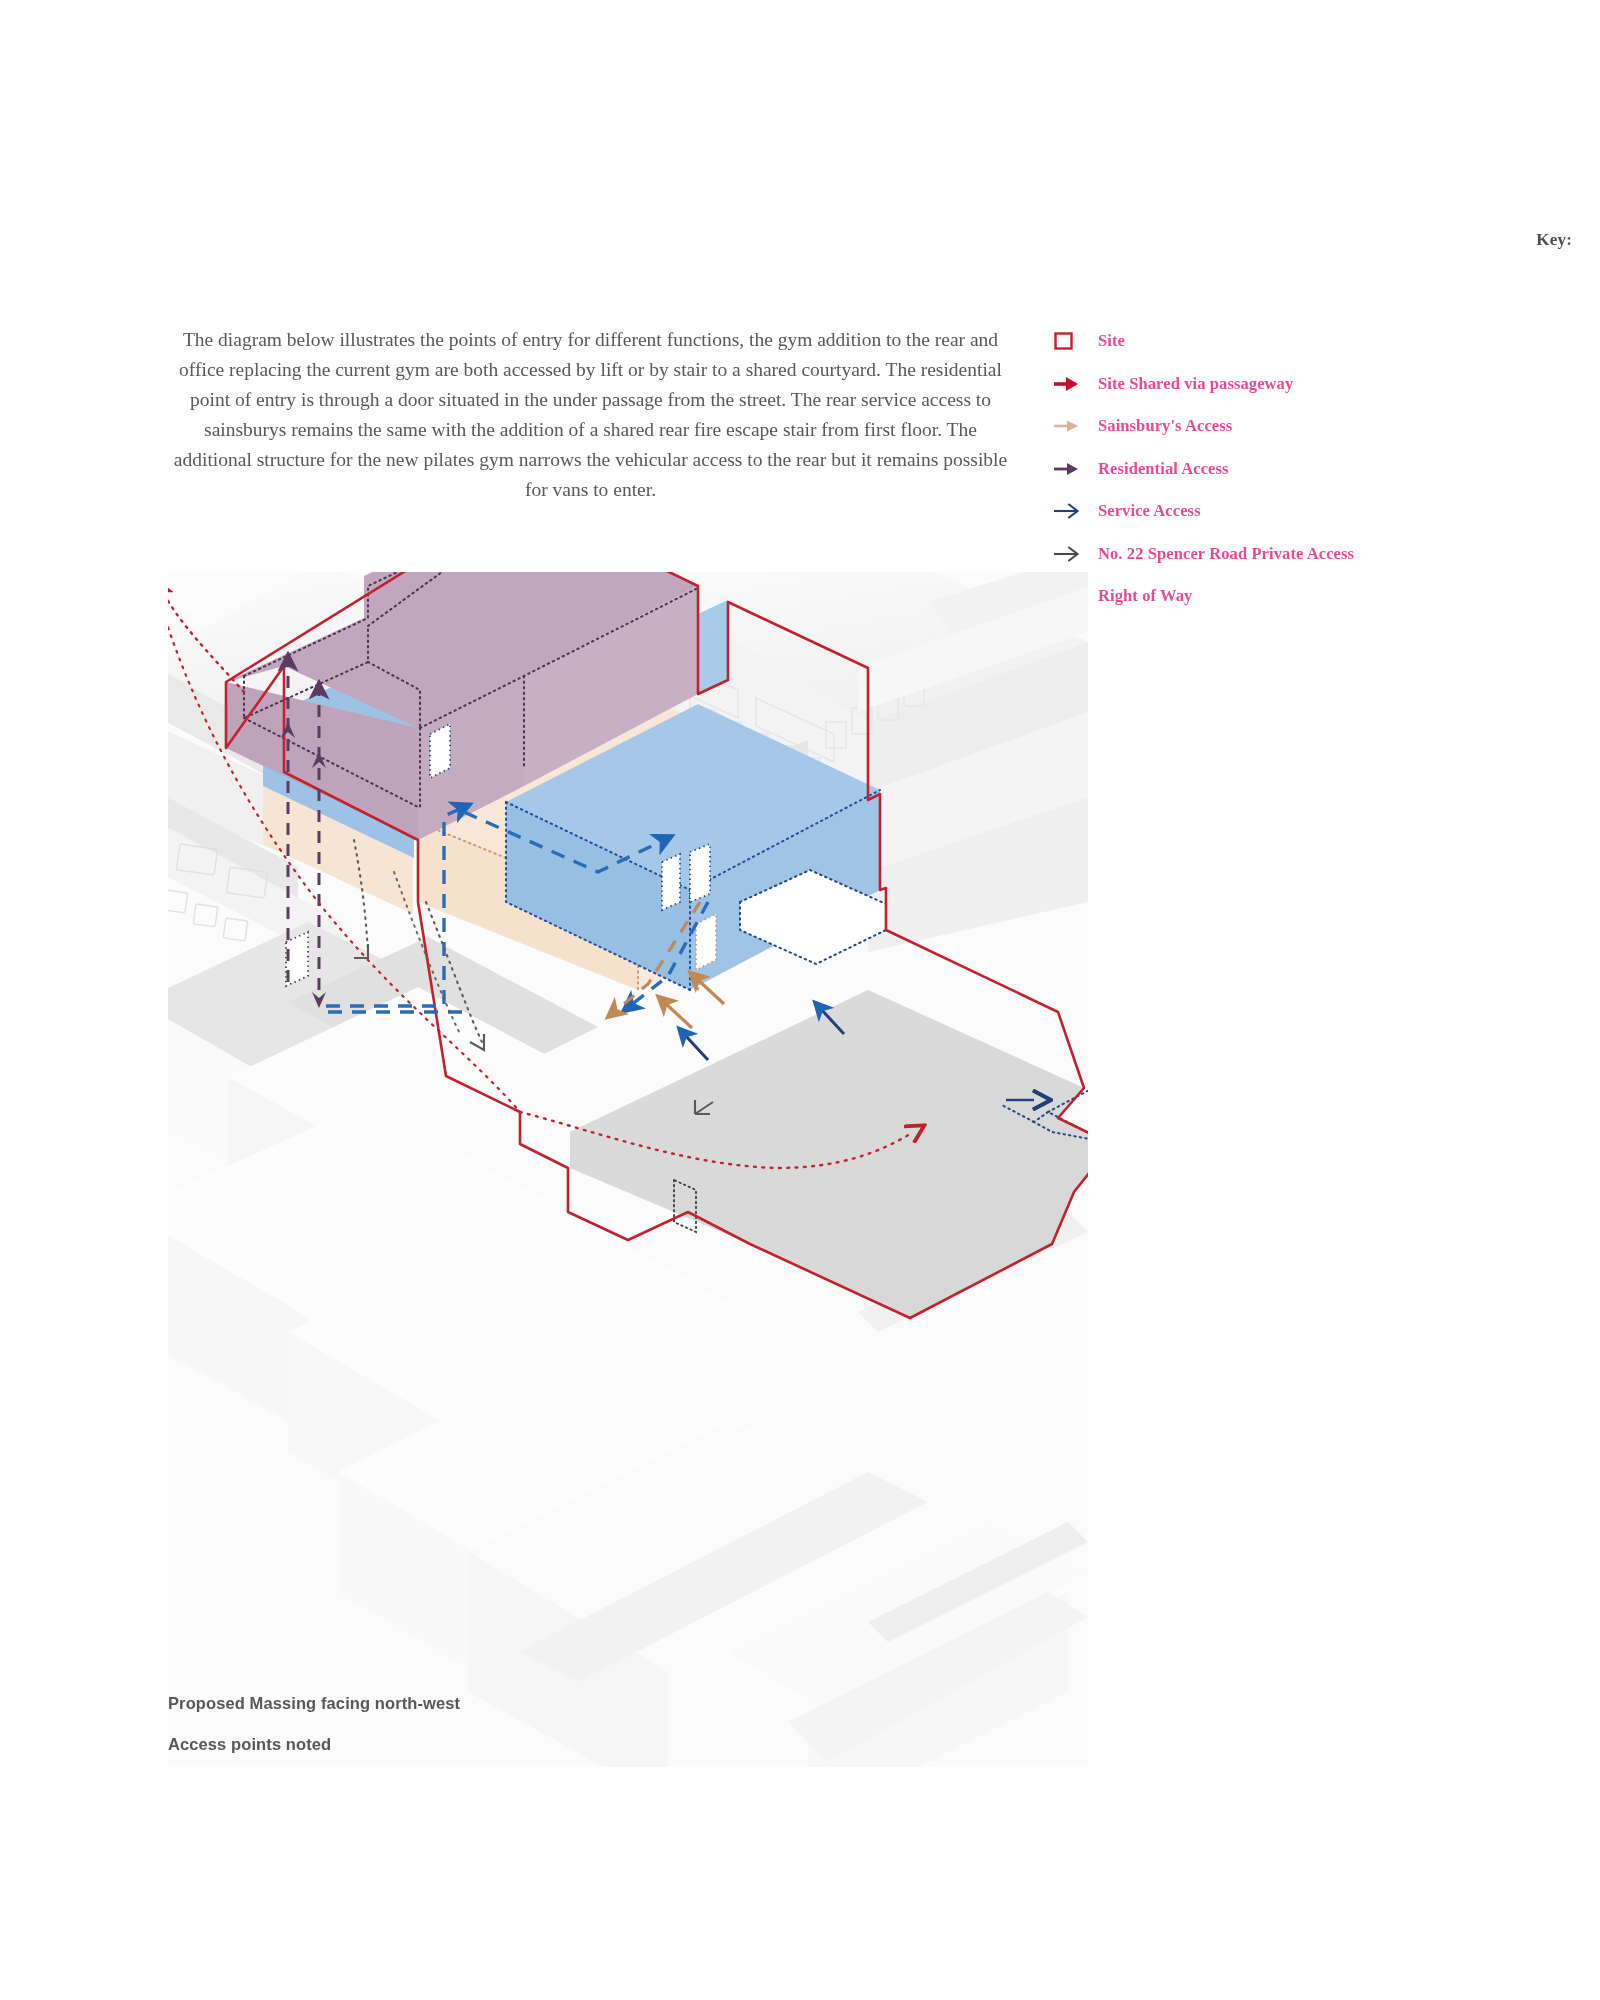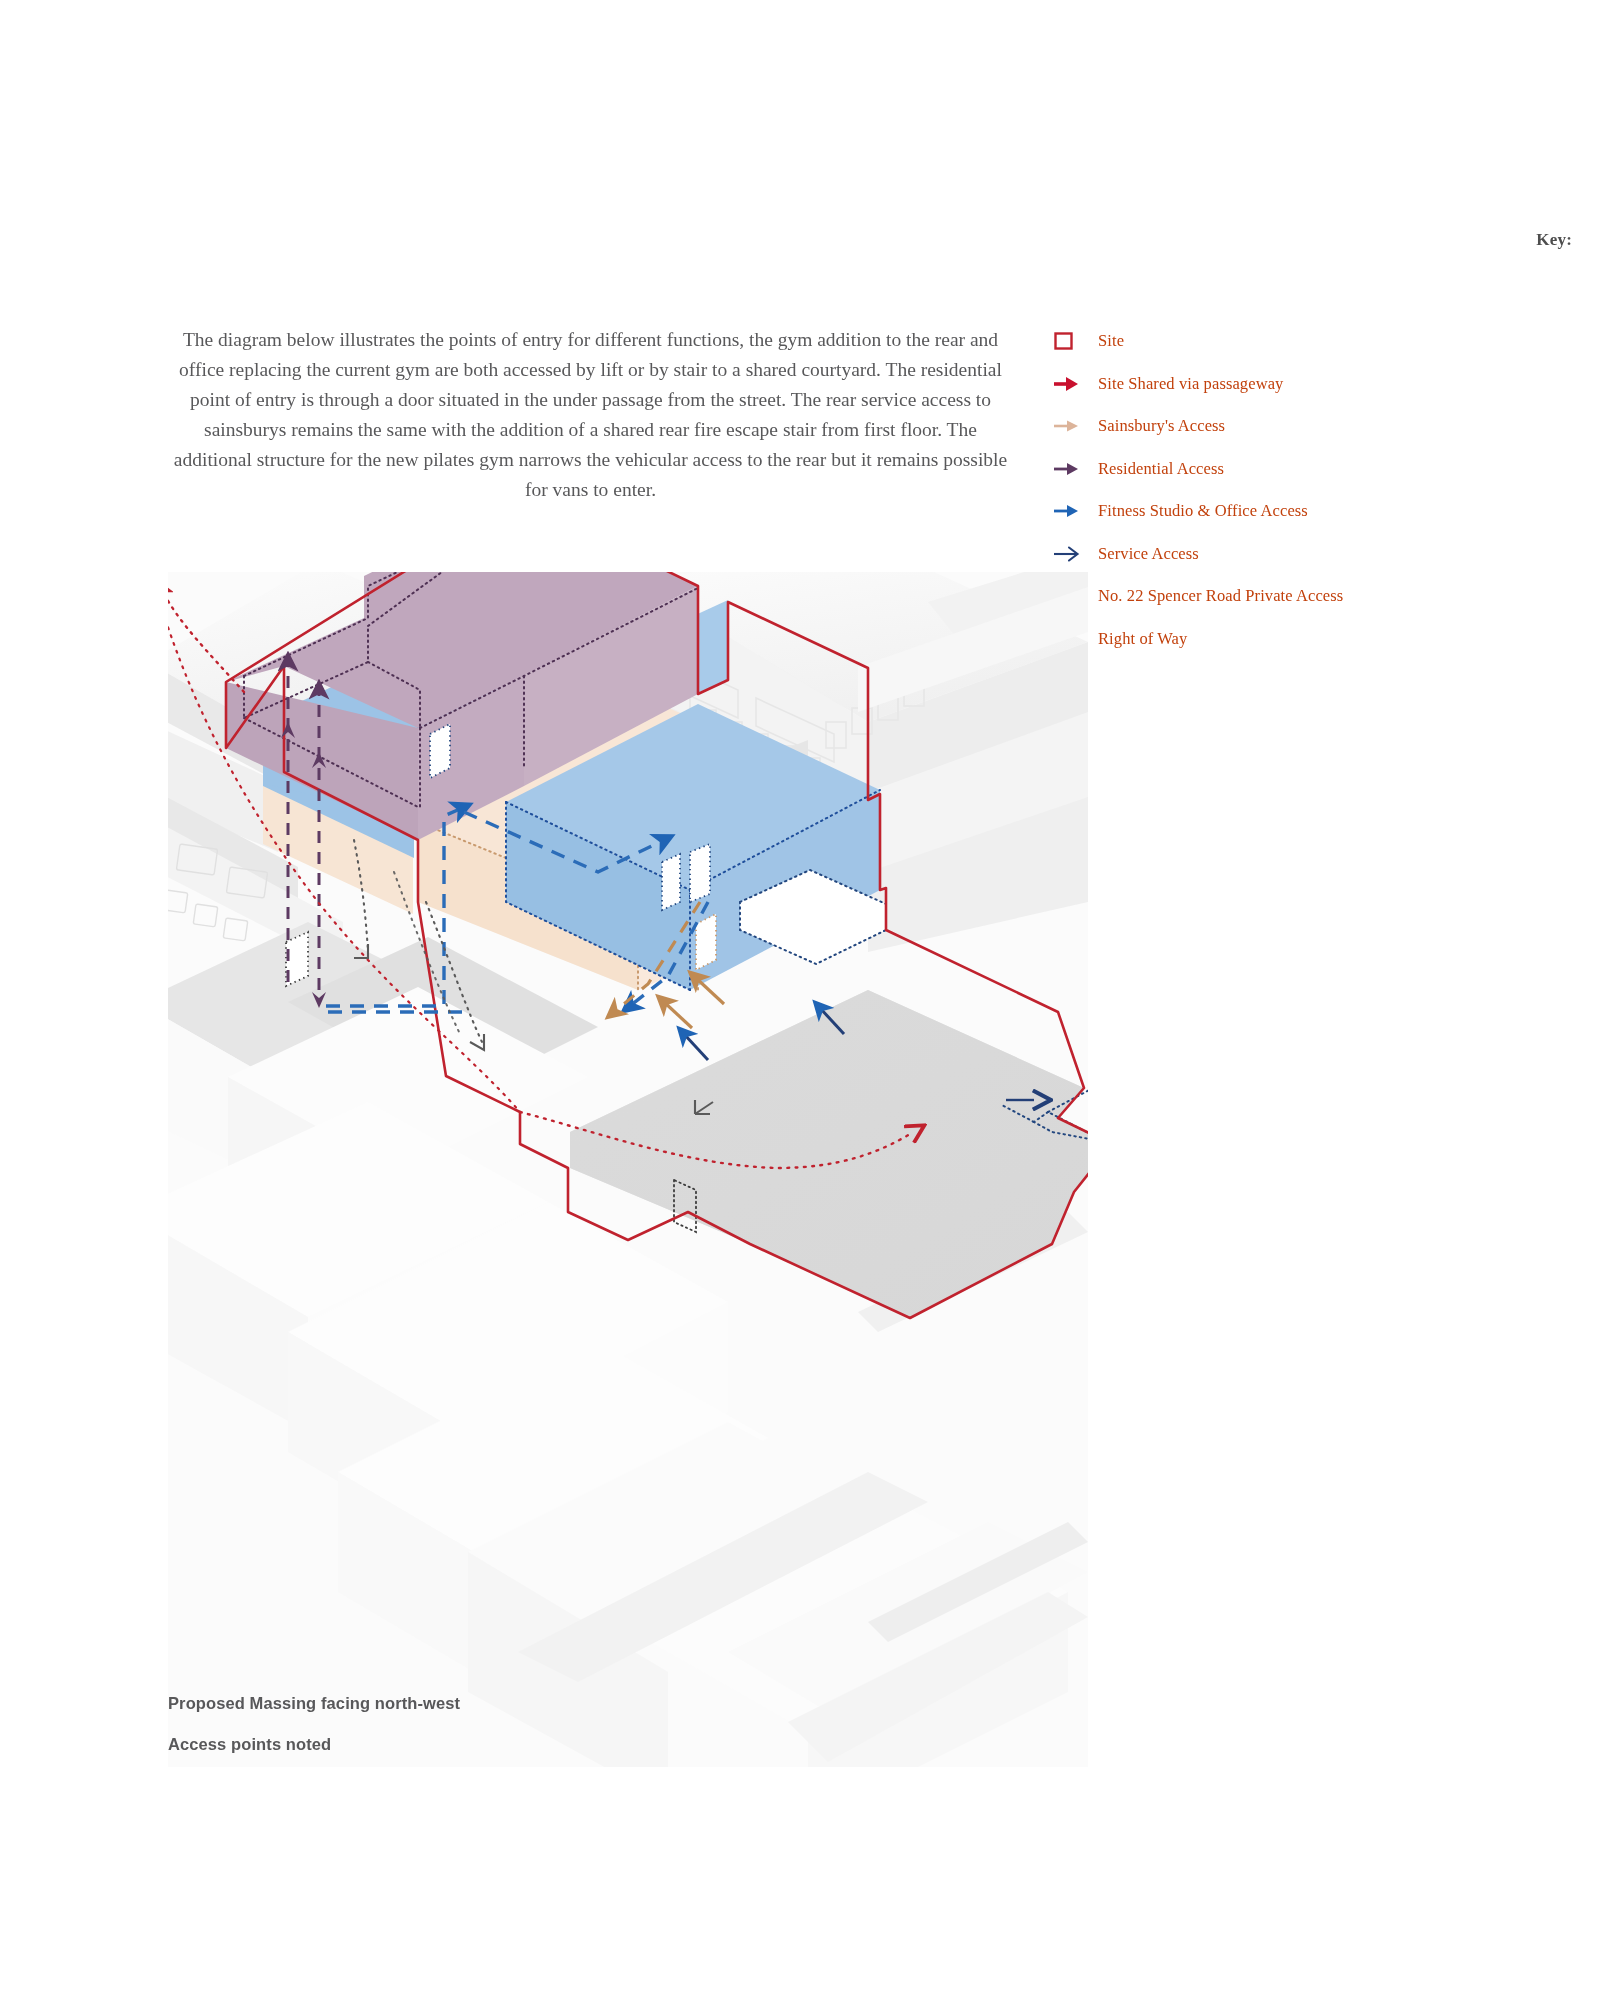--- a/index.html
+++ b/index.html
@@ -41,23 +41,23 @@
   }
   .legend-swatch {
     width: 46px;
     flex: 0 0 46px;
     display: flex;
     align-items: center;
     justify-content: flex-start;
   }
   .legend-label {
     font-family: "Liberation Serif", serif;
-    font-weight: normal;
+    font-weight: bold;
     font-size: 16.5px;
-    color: #c2410c;
+    color: #ec4899;
     letter-spacing: .1px;
     white-space: nowrap;
   }
 
   
   #intro-paragraph {
     position: absolute;
     left: 168px;
     top: 325px;
     width: 845px;
@@ -136,29 +136,20 @@
     <div class="legend-row">
       <span class="legend-swatch">
         <svg width="30" height="22" viewBox="0 0 30 22" aria-hidden="true">
           <line x1="2" y1="11" x2="18" y2="11" stroke="#5d3a62" stroke-width="2.8"></line>
           <path d="M15 5 L26 11 L15 17 Z" fill="#5d3a62"></path>
         </svg>
       </span>
       <span class="legend-label">Residential Access</span>
     </div>
 
-    <div class="legend-row">
-      <span class="legend-swatch">
-        <svg width="30" height="22" viewBox="0 0 30 22" aria-hidden="true">
-          <line x1="2" y1="11" x2="18" y2="11" stroke="#1f64b5" stroke-width="2.8"></line>
-          <path d="M15 5 L26 11 L15 17 Z" fill="#1f64b5"></path>
-        </svg>
-      </span>
-      <span class="legend-label">Fitness Studio &amp; Office Access</span>
-    </div>
 
     <div class="legend-row">
       <span class="legend-swatch">
         <svg width="30" height="22" viewBox="0 0 30 22" aria-hidden="true">
           <line x1="2" y1="11" x2="25" y2="11" stroke="#233f77" stroke-width="2.1"></line>
           <polyline points="17,4.5 25.5,11 17,17.5" fill="none" stroke="#233f77" stroke-width="2.1" stroke-linecap="round" stroke-linejoin="miter"></polyline>
         </svg>
       </span>
       <span class="legend-label">Service Access</span>
     </div>

